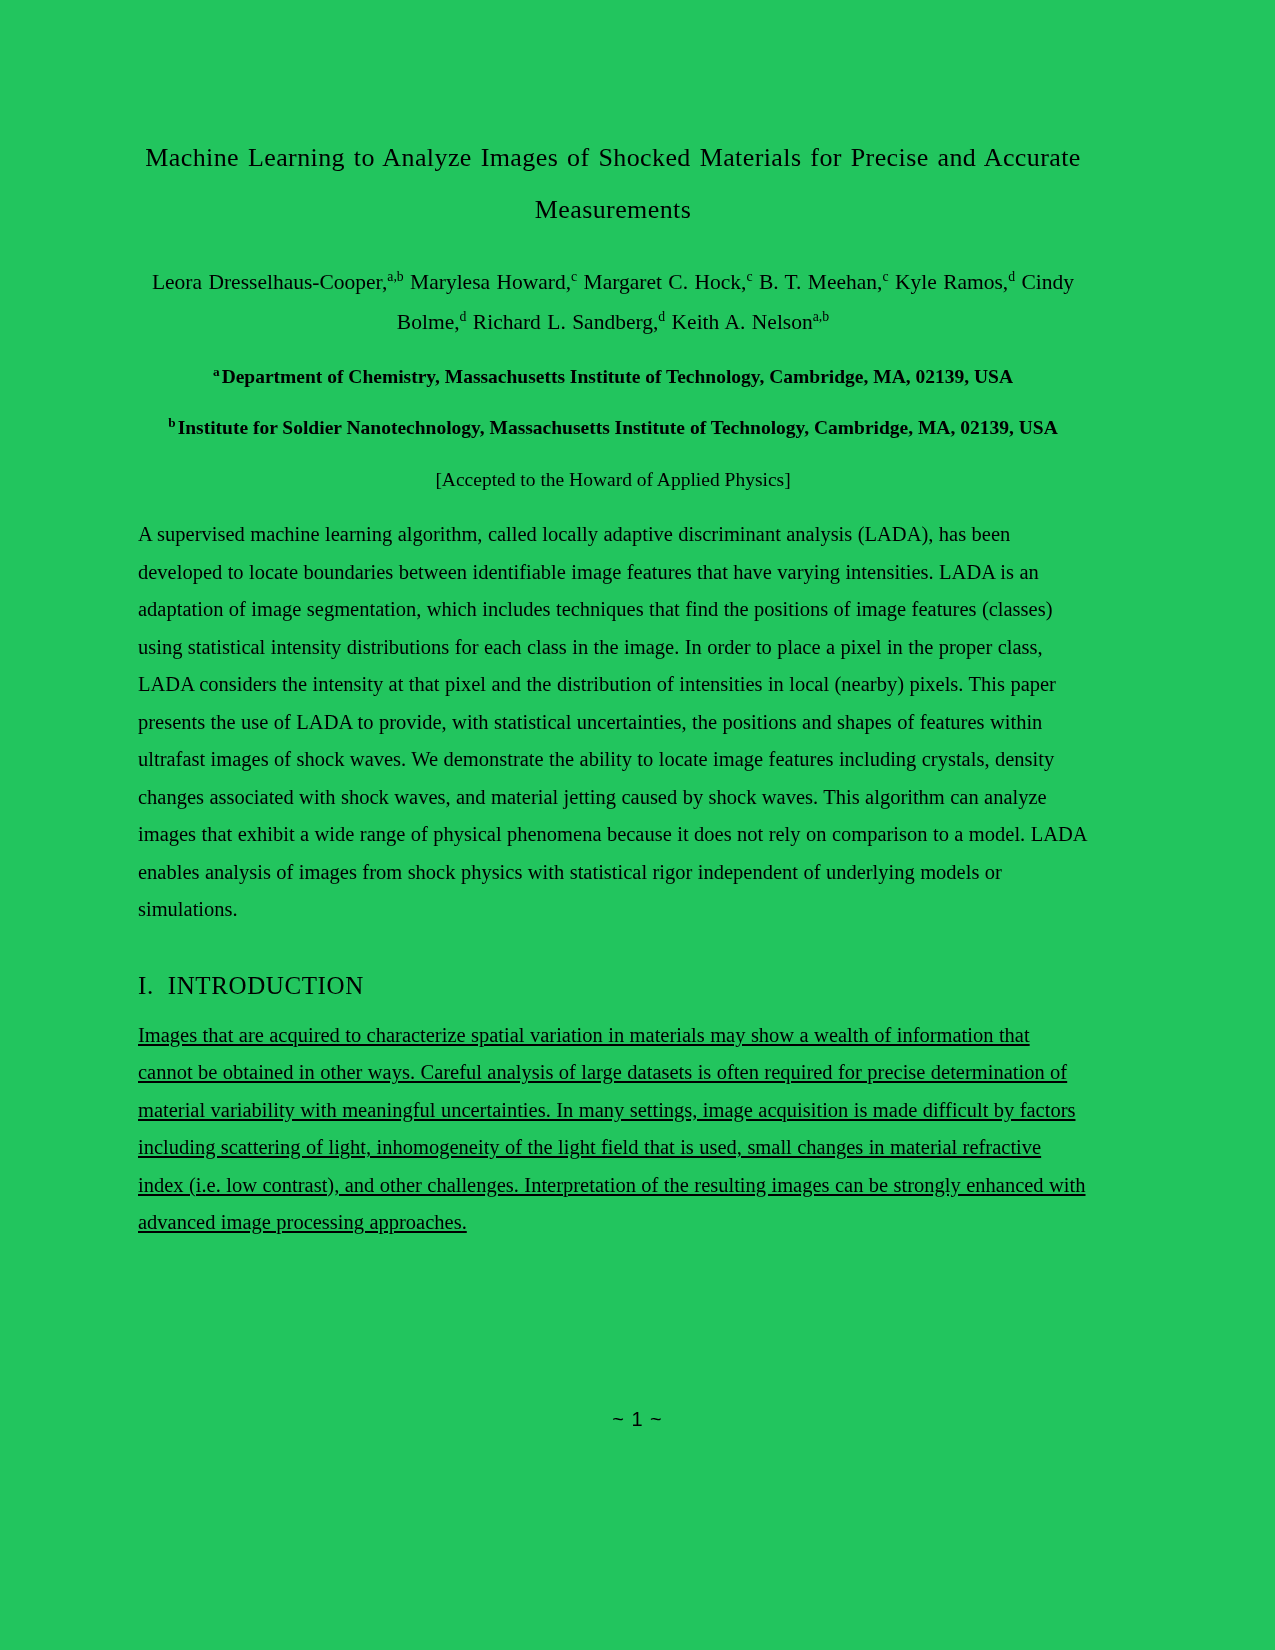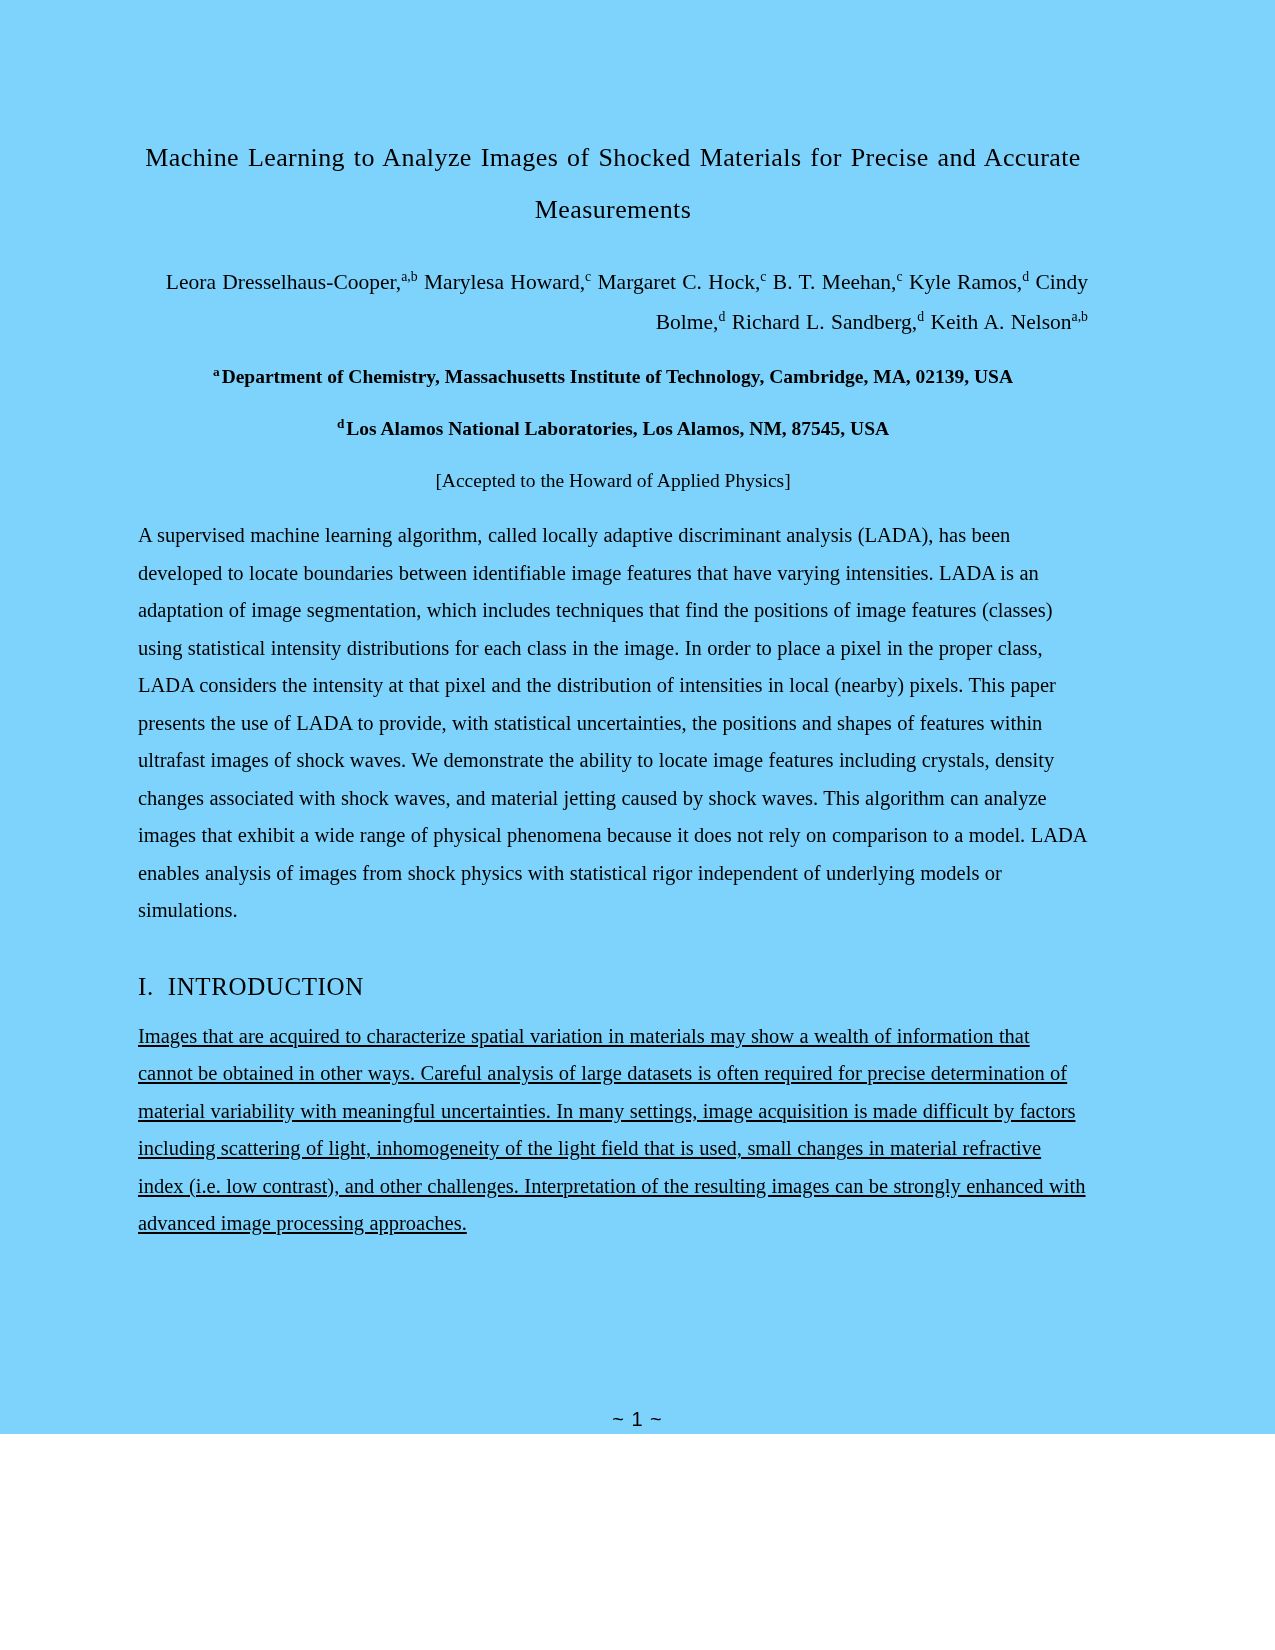--- a/index.html
+++ b/index.html
@@ -8,23 +8,23 @@
     background: #ffffff;
   }
   body {
     font-family: "Liberation Serif", "DejaVu Serif", serif;
     color: #000000;
     -webkit-font-smoothing: antialiased;
   }
   .page {
     position: relative;
     width: 1275px;
-    height: 1434px;
+    height: 1650px;
     margin: 0 auto;
-    background: #7dd3fc;
+    background: #22c55e;
     box-sizing: border-box;
     overflow: hidden;
   }
   .content {
     position: absolute;
     left: 138px;
     top: 0;
     width: 950px;
   }
 
@@ -37,21 +37,21 @@
     font-weight: 400;
     margin: 0;
     padding-top: 132px;
     word-spacing: 2px;
   }
 
   
   .authors {
     font-size: 21.5px;
     line-height: 40px;
-    text-align: right;
+    text-align: center;
     margin: 0;
     padding-top: 26px;
     word-spacing: 1px;
   }
   sup {
     font-size: 0.64em;
     vertical-align: super;
     line-height: 0;
   }
 
@@ -139,23 +139,23 @@
       <span>
         <span>Leora Dresselhaus-Cooper,</span><sup>a,b</sup><span> Marylesa Howard,</span><sup>c</sup><span> Margaret C. Hock,</span><sup>c</sup><span> B. T. Meehan,</span><sup>c</sup><span> Kyle Ramos,</span><sup>d</sup><span> Cindy</span>
       </span>
       <span>
         <span>Bolme,</span><sup>d</sup><span> Richard L. Sandberg,</span><sup>d</sup><span> Keith A. Nelson</span><sup>a,b</sup>
       </span>
     </p>
 
     <p class="affiliation affil-a"><sup>a</sup><span>Department of Chemistry, Massachusetts Institute of Technology, Cambridge, MA, 02139, USA</span></p>
 
+    <p class="affiliation affil-b"><sup>b</sup><span>Institute for Soldier Nanotechnology, Massachusetts Institute of Technology, Cambridge, MA, 02139, USA</span></p>
 
 
-    <p class="affiliation affil-d"><sup>d</sup><span>Los Alamos National Laboratories, Los Alamos, NM, 87545, USA</span></p>
 
     <p class="accepted">[Accepted to the Howard of Applied Physics]</p>
 
     <p class="abstract">A supervised machine learning algorithm, called locally adaptive discriminant analysis (LADA), has been developed to locate boundaries between identifiable image features that have varying intensities. LADA is an adaptation of image segmentation, which includes techniques that find the positions of image features (classes) using statistical intensity distributions for each class in the image. In order to place a pixel in the proper class, LADA considers the intensity at that pixel and the distribution of intensities in local (nearby) pixels. This paper presents the use of LADA to provide, with statistical uncertainties, the positions and shapes of features within ultrafast images of shock waves. We demonstrate the ability to locate image features including crystals, density changes associated with shock waves, and material jetting caused by shock waves. This algorithm can analyze images that exhibit a wide range of physical phenomena because it does not rely on comparison to a model. LADA enables analysis of images from shock physics with statistical rigor independent of underlying models or simulations.</p>
 
     <h2 class="section-heading"><span class="numeral">I.</span><span>INTRODUCTION</span></h2>
 
     <p class="body-par">Images that are acquired to characterize spatial variation in materials may show a wealth of information that cannot be obtained in other ways. Careful analysis of large datasets is often required for precise determination of material variability with meaningful uncertainties. In many settings, image acquisition is made difficult by factors including scattering of light, inhomogeneity of the light field that is used, small changes in material refractive index (i.e. low contrast), and other challenges. Interpretation of the resulting images can be strongly enhanced with advanced image processing approaches.</p>
 
   </div>

